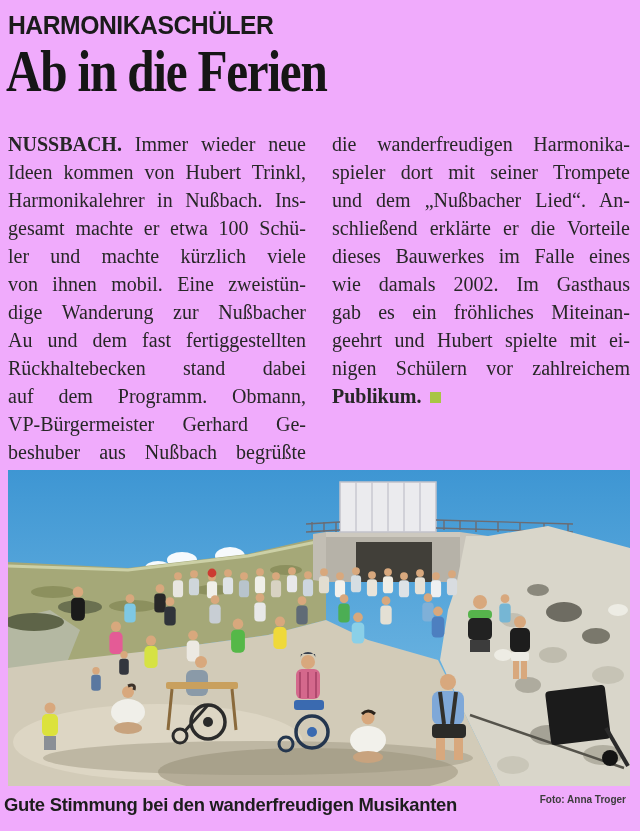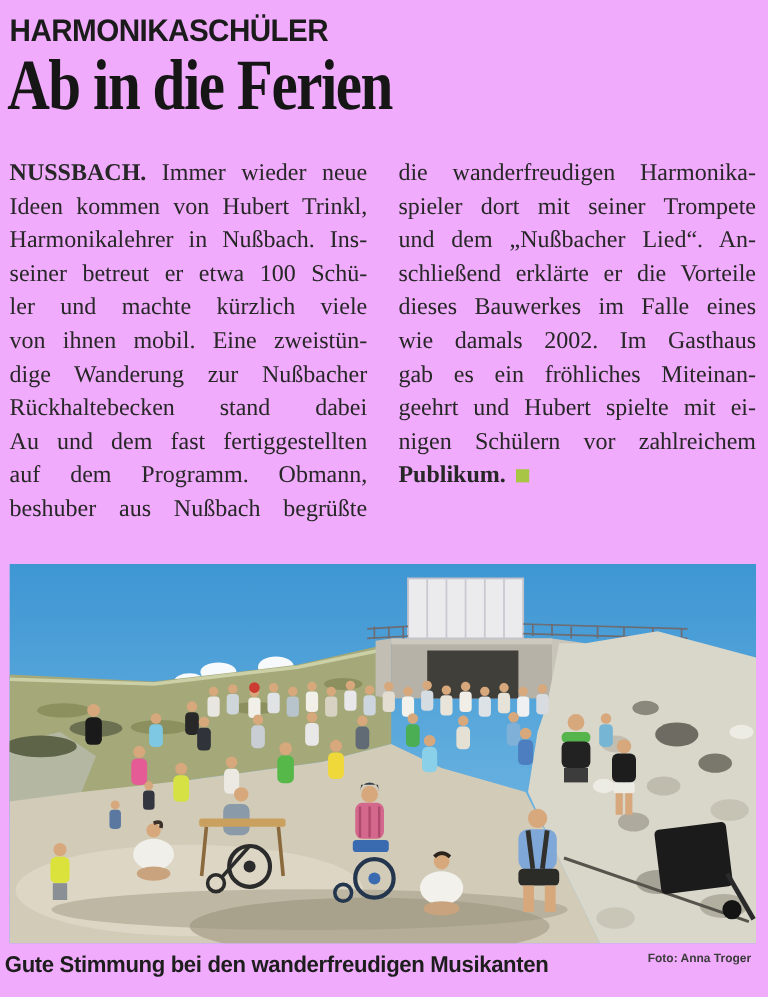--- a/index.html
+++ b/index.html
@@ -32,27 +32,28 @@
 <div class="page">
 
   <div class="kicker">HARMONIKASCHÜLER</div>
   <h1 class="headline" style="margin:0;">Ab in die Ferien</h1>
 
   <div class="columns">
     <div class="col">
         <div class="bodyline"><b>NUSSBACH.</b> Immer wieder neue</div>
         <div class="bodyline">Ideen kommen von Hubert Trinkl,</div>
         <div class="bodyline">Harmonikalehrer in Nußbach. Ins-</div>
-        <div class="bodyline">seiner betreut er etwa 100 Schü-</div>
+        <div class="bodyline">gesamt machte er etwa 100 Schü-</div>
         <div class="bodyline">ler und machte kürzlich viele</div>
         <div class="bodyline">von ihnen mobil. Eine zweistün-</div>
         <div class="bodyline">dige Wanderung zur Nußbacher</div>
+        <div class="bodyline">Au und dem fast fertiggestellten</div>
         <div class="bodyline">Rückhaltebecken stand dabei</div>
-        <div class="bodyline">Au und dem fast fertiggestellten</div>
         <div class="bodyline">auf dem Programm. Obmann,</div>
+        <div class="bodyline">VP-Bürgermeister Gerhard Ge-</div>
         <div class="bodyline">beshuber aus Nußbach begrüßte</div>
       </div>
     <div class="col">
         <div class="bodyline">die wanderfreudigen Harmonika-</div>
         <div class="bodyline">spieler dort mit seiner Trompete</div>
         <div class="bodyline">und dem „Nußbacher Lied“. An-</div>
         <div class="bodyline">schließend erklärte er die Vorteile</div>
         <div class="bodyline">dieses Bauwerkes im Falle eines</div>
         <div class="bodyline">wie damals 2002. Im Gasthaus</div>
         <div class="bodyline">gab es ein fröhliches Miteinan-</div>

